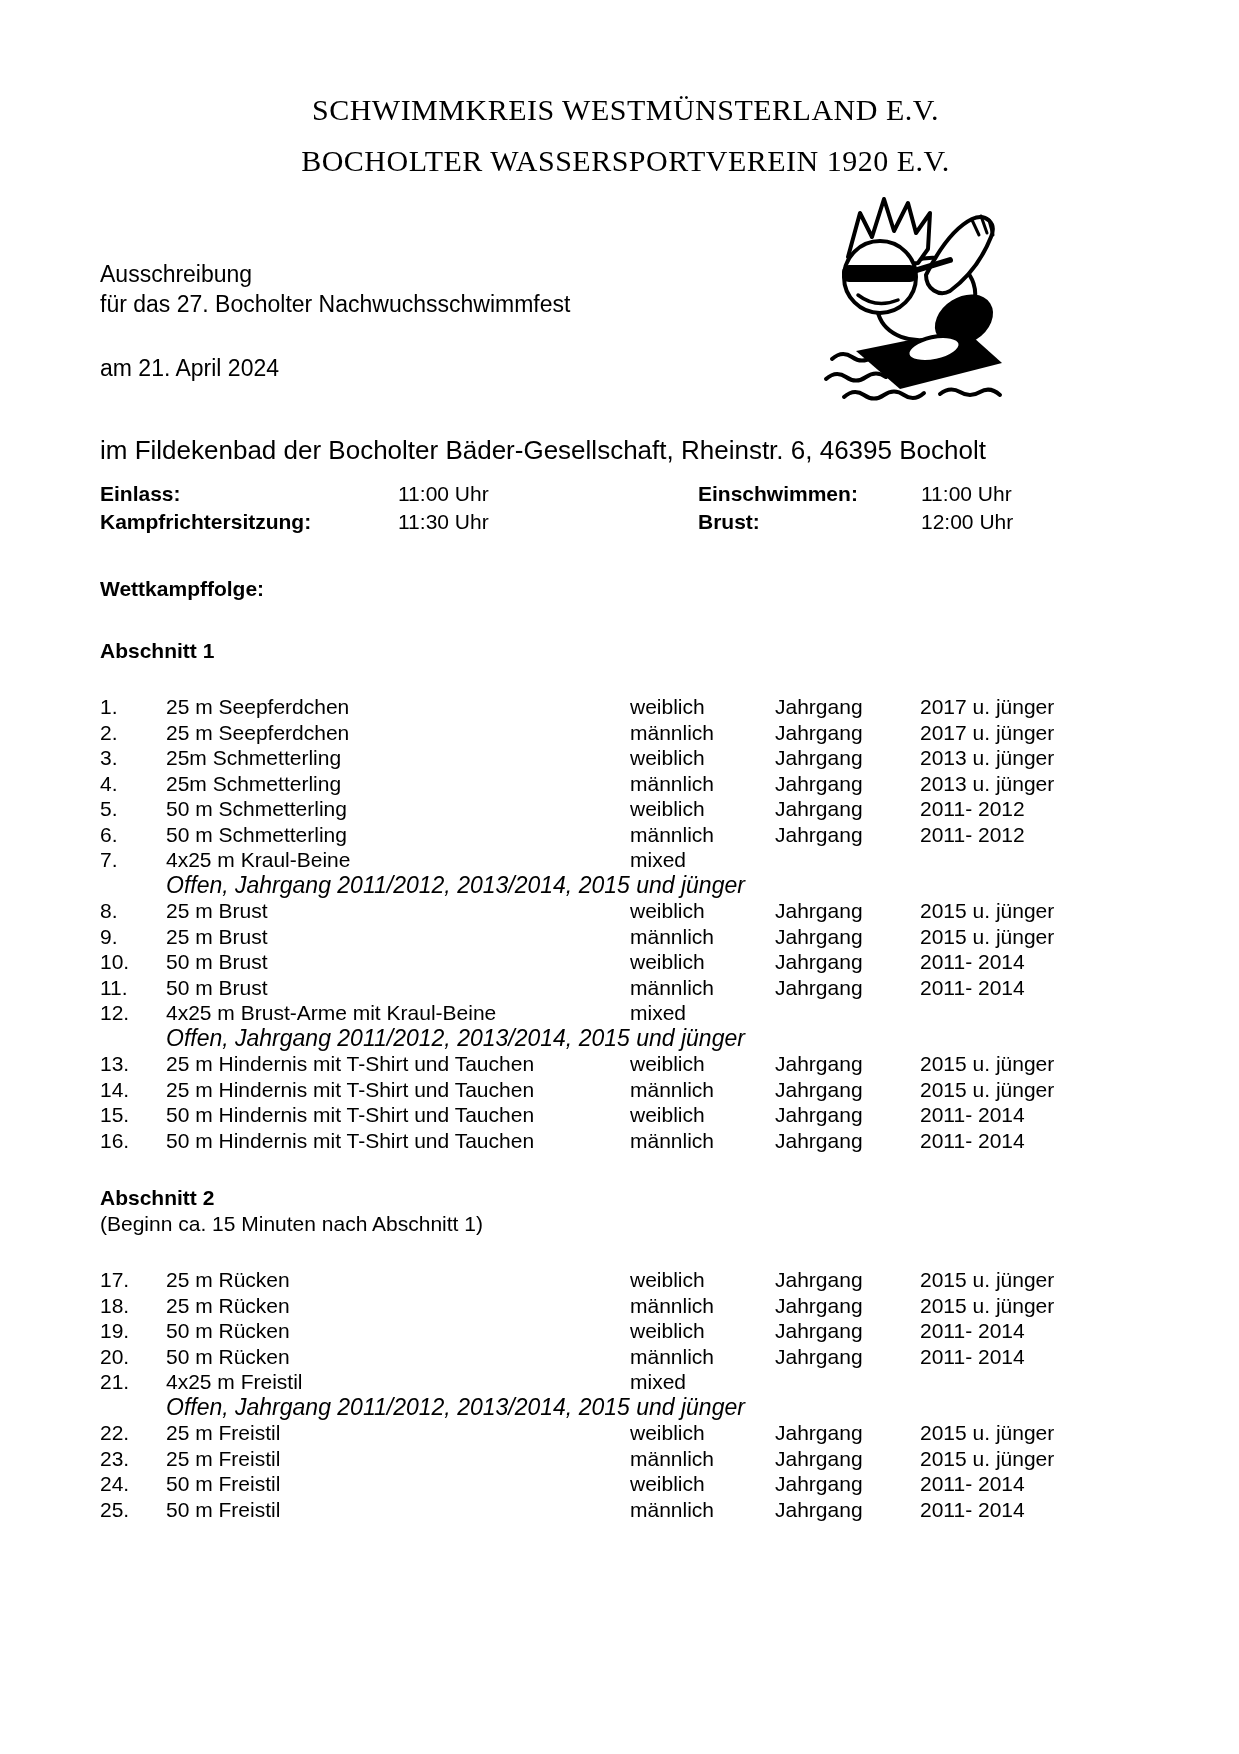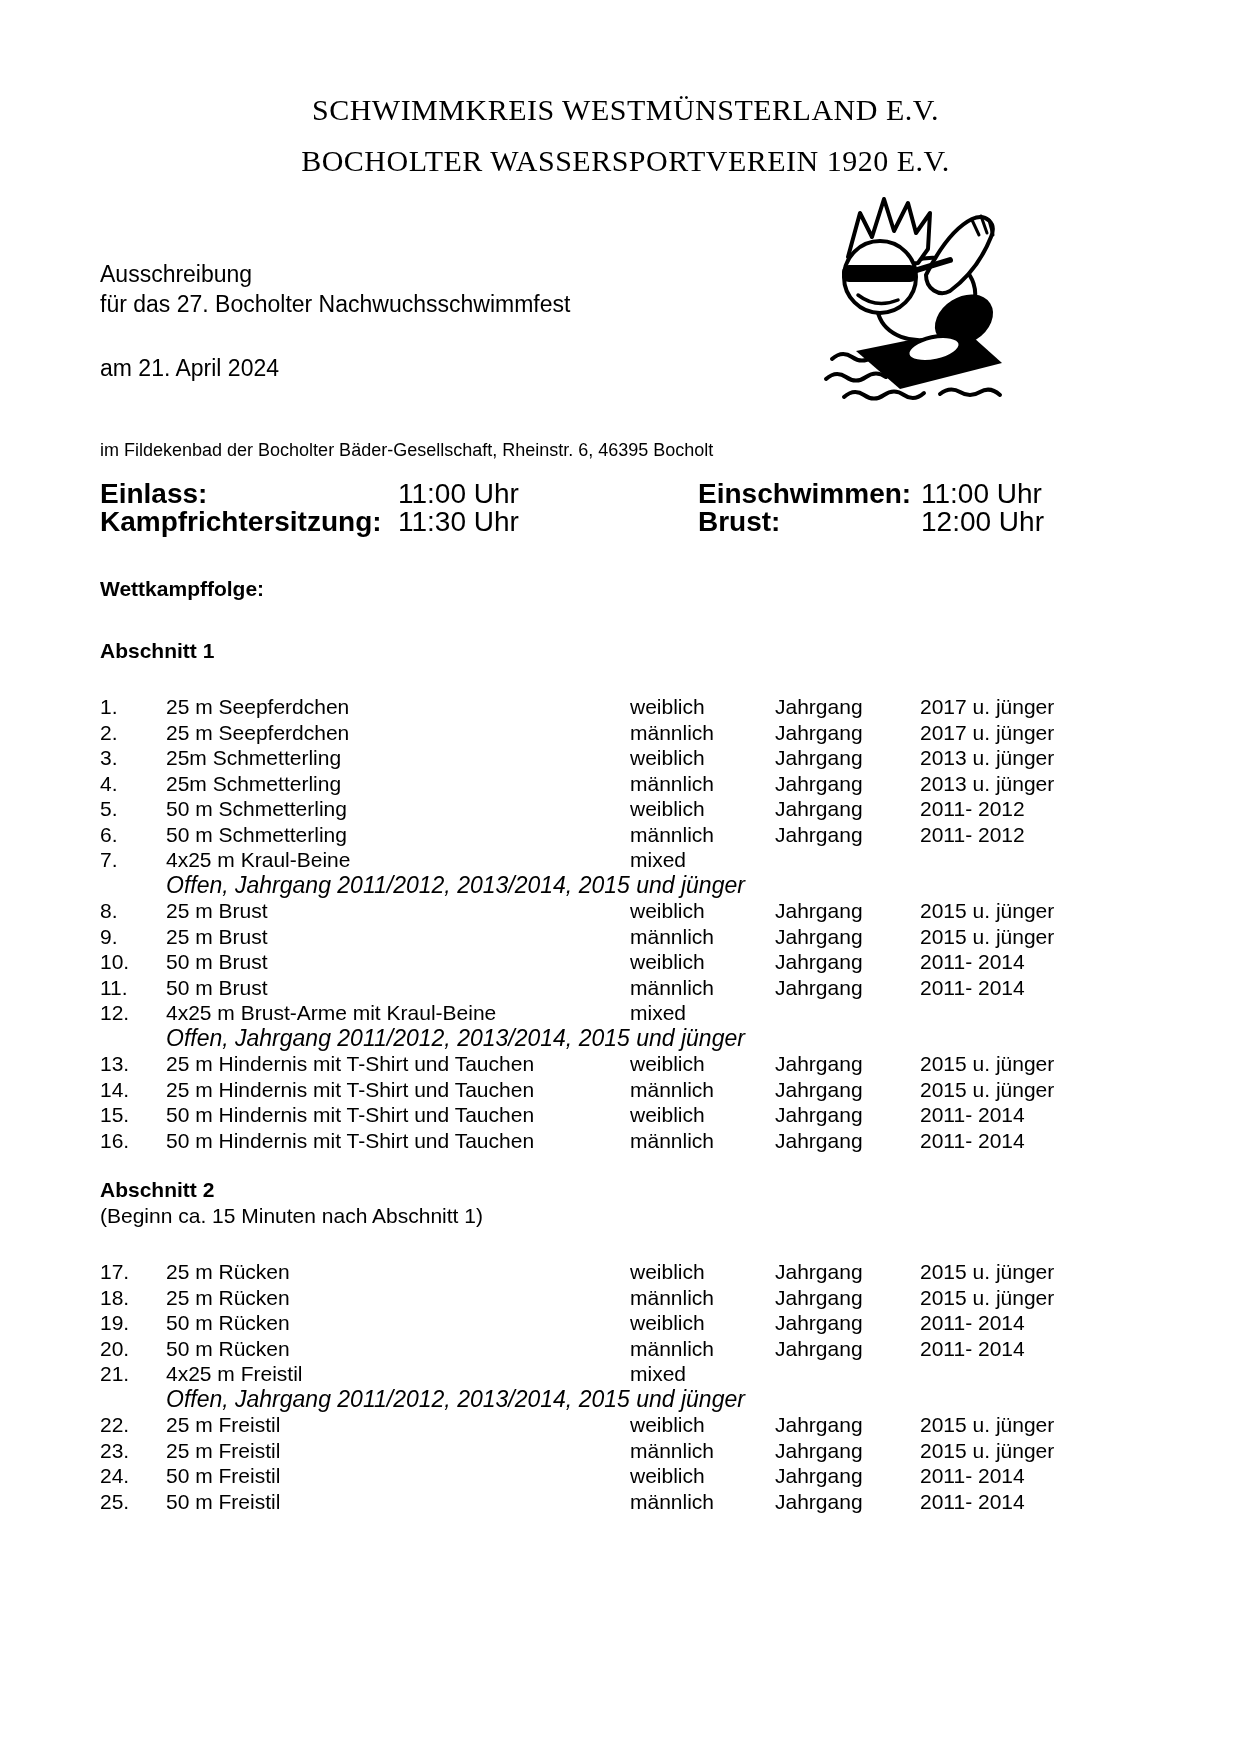--- a/index.html
+++ b/index.html
@@ -23,35 +23,35 @@
     letter-spacing:0.5px;
   }
   .mascot { position:absolute; top:183px; left:822px; }
   .announcement {
     position:absolute; top:259px; left:100px;
     font-size:23px; font-weight:normal; line-height:30px;
   }
   .announcement .date { margin-top:34px; }
   .venue {
     position:absolute; top:437px; left:100px;
-    font-size:18px; line-height:26px;
+    font-size:26px; line-height:26px;
   }
   .schedule {
     position:absolute; top:480px; left:100px; right:80px;
-    font-size:28px; line-height:28px;
+    font-size:21px; line-height:28px;
   }
   .schedule-row { display:grid; grid-template-columns:298px 300px 223px 1fr; }
   .schedule-row .lbl { font-weight:bold; }
   .program {
     position:absolute; top:576px; left:100px; right:60px;
     font-size:21px;
   }
   .program-heading { font-weight:bold; line-height:26px; }
   .section-title { font-weight:bold; line-height:26px; margin-top:36px; }
-  .section + .section .section-title { margin-top:24px; }
+  .section + .section .section-title { margin-top:32px; }
   .section-subtitle { line-height:26px; }
   .event-list { margin-top:30px; }
   .event-row {
     display:grid;
     grid-template-columns:66px 464px 145px 145px 1fr;
     line-height:25.5px;
   }
   .event-note {
     font-style:italic; font-size:23px; line-height:25.5px;
     padding-left:66px;

